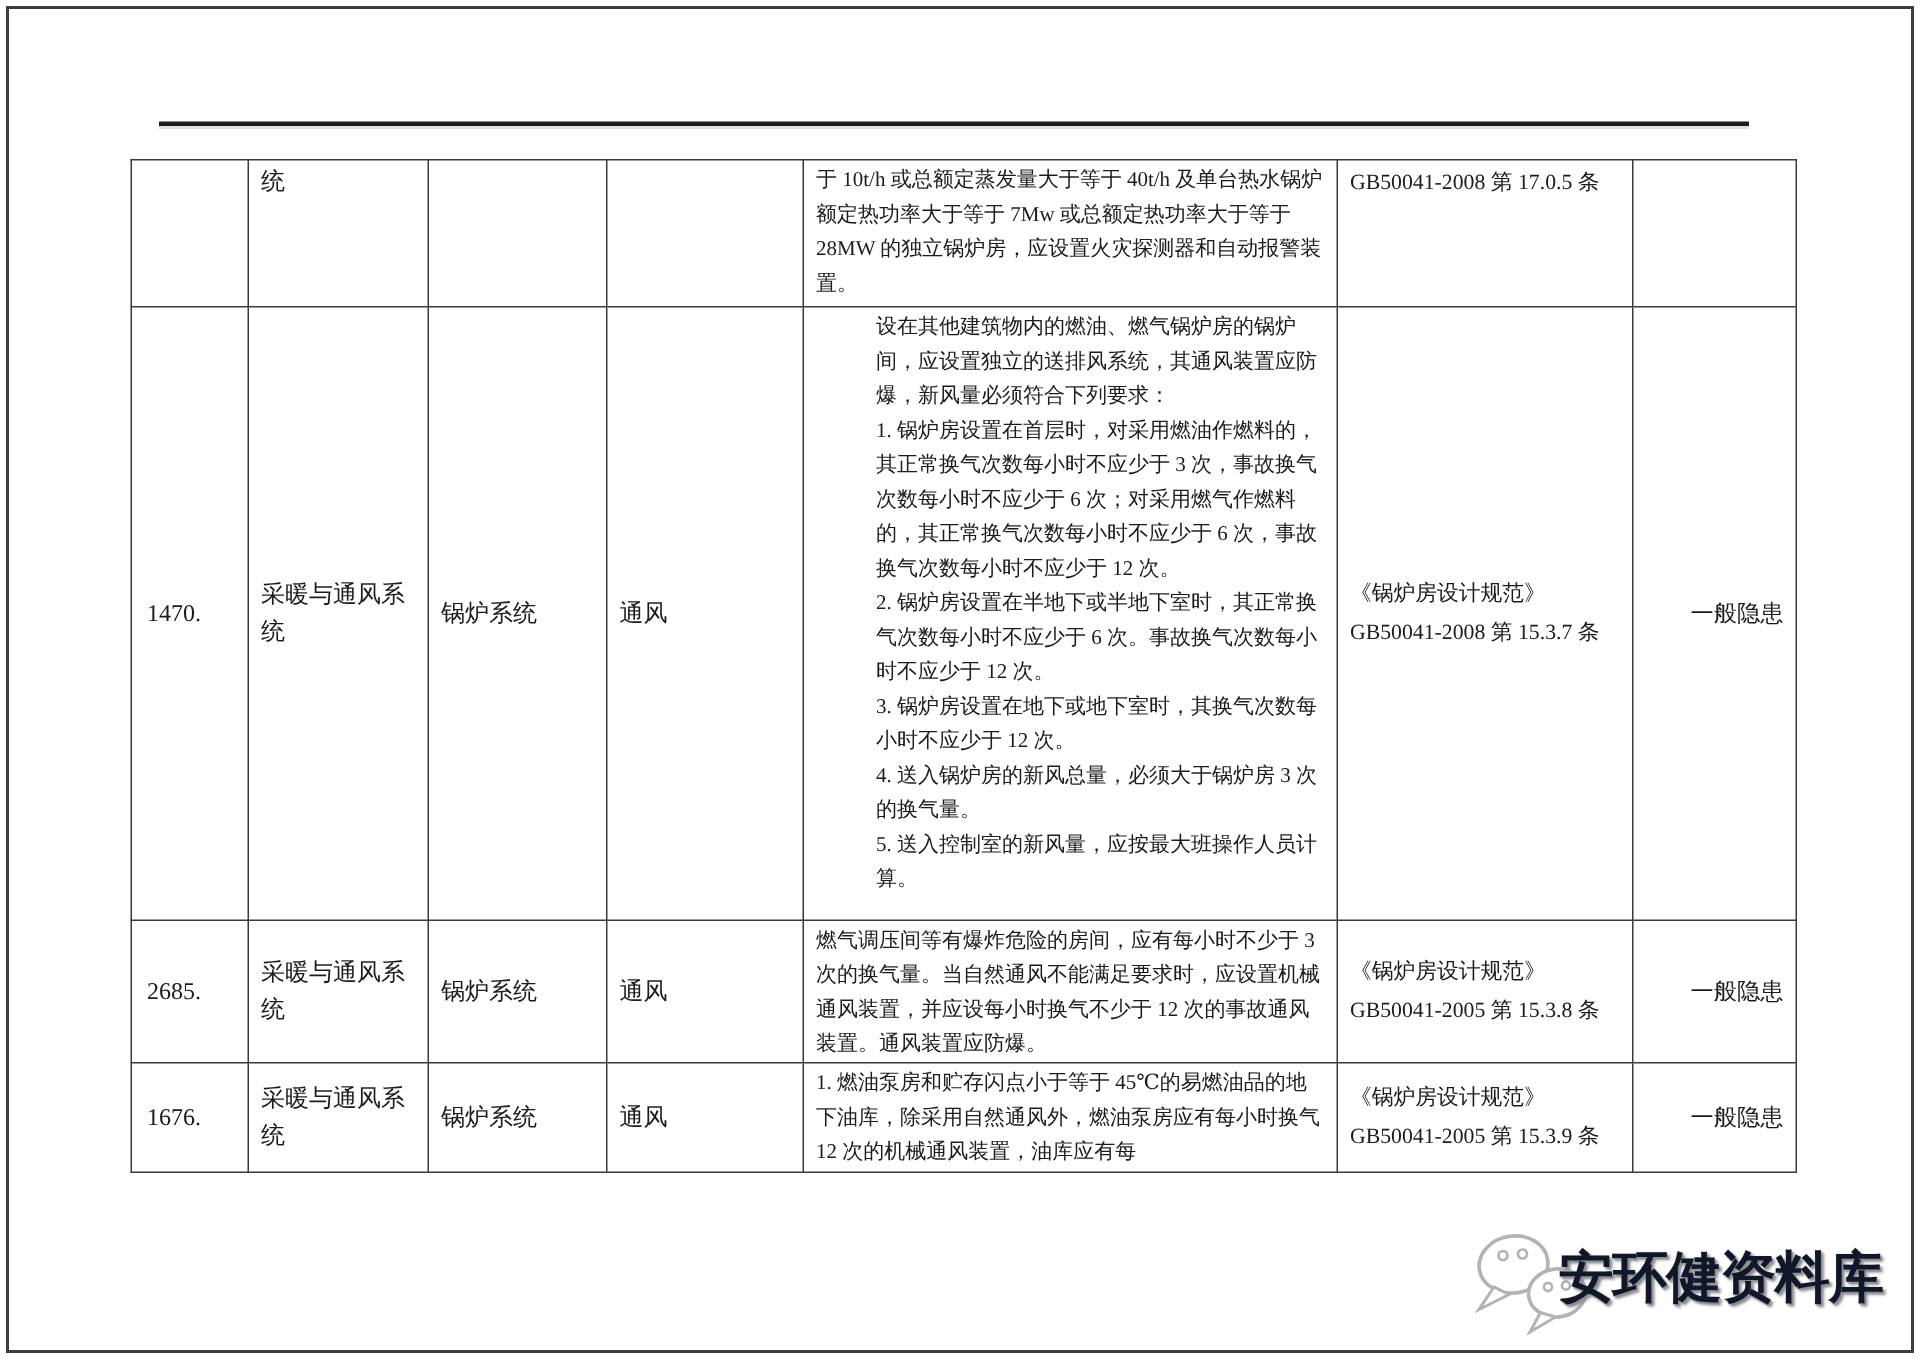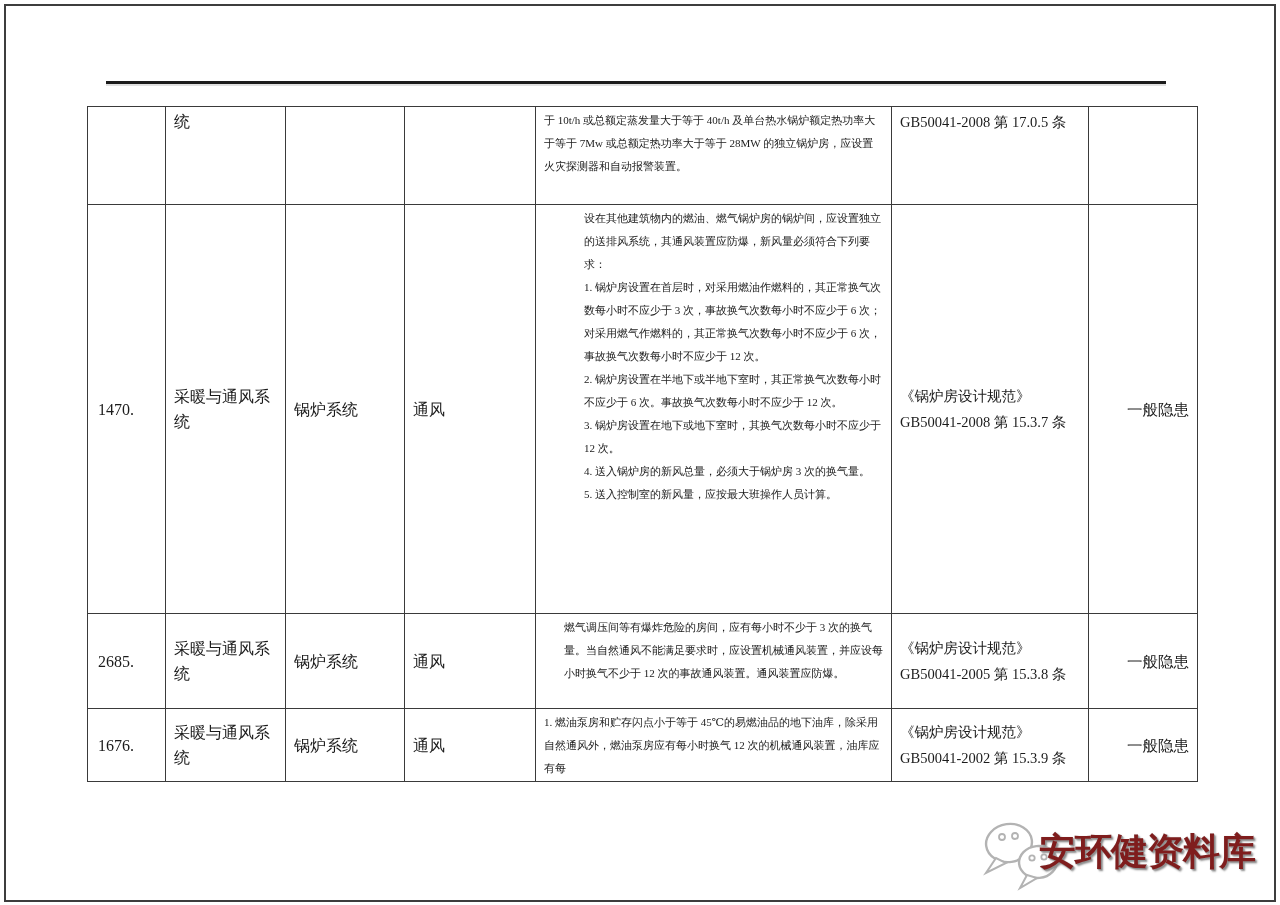--- a/index.html
+++ b/index.html
@@ -35,48 +35,48 @@
     line-height:25px;
     overflow:hidden;
   }
   .reg-table td.cell-no{padding-left:10px;}
   .reg-table td.cell-desc{
     vertical-align:top;
     padding:2px 7px 2px 8px;
   }
   .desc{
     white-space:pre-wrap;
-    font-size:11px;
+    font-size:14px;
     line-height:23px;
     overflow:hidden;
   }
   .r0 .desc{height:93px;}
   .r1 .desc{height:403px;margin-left:40px;}
-  .r2 .desc{height:90px;margin-left:20px;}
+  .r2 .desc{height:90px;}
   .r3 .desc{height:68px;}
   .reg-table td.cell-ref{padding-left:8px;padding-right:4px;}
   .ref-title,.ref-clause{
     font-size:14.5px;
     line-height:26px;
     white-space:nowrap;
   }
   .reg-table td.cell-risk{text-align:right;font-size:15.5px;}
   tr.row-cont td{vertical-align:top;}
   
   .watermark{
     position:absolute;left:975px;top:815px;width:280px;height:84px;
   }
   .wm-icon{position:absolute;left:0;top:2px;}
   .wm-text{
     position:absolute;left:64px;top:12px;
     font-family:"Liberation Sans","DejaVu Sans",sans-serif;
     font-weight:700;
     font-size:37px;
     letter-spacing:-1px;
-    color:#7f1d1d;
+    color:#0f172a;
     text-shadow:2px 2px 2px #8c8c8c, 0 0 1px #c9c9c9, 1px 1px 0 #b8b8b8;
     white-space:nowrap;
   }
 </style>
 </head>
 <body>
 
 <div class="page-border"></div>
 <div class="top-rule"></div>
 
@@ -144,21 +144,21 @@
     <tr class="r3" style="height:72px">
       <td class="cell-no">1676.</td>
       <td class="cell-sys">采暖与通风系统</td>
       <td class="cell-sub">锅炉系统</td>
       <td class="cell-cat">通风</td>
       <td class="cell-desc">
           <div class="desc">1. 燃油泵房和贮存闪点小于等于 45℃的易燃油品的地下油库，除采用自然通风外，燃油泵房应有每小时换气 12 次的机械通风装置，油库应有每</div>
         </td>
       <td class="cell-ref">
         <div class="ref-title">《锅炉房设计规范》</div>
-        <div class="ref-clause">GB50041-2002 第 15.3.9 条</div>
+        <div class="ref-clause">GB50041-2005 第 15.3.9 条</div>
       </td>
       <td class="cell-risk">一般隐患</td>
     </tr>
   </tbody>
 </table>
 
 <div class="watermark">
   <svg class="wm-icon" width="92" height="76" viewBox="0 0 92 76">
     <g fill="#ffffff" stroke="#b3b3b3" stroke-width="2.4">
       <ellipse cx="34" cy="26" rx="23" ry="19" transform="rotate(-8 34 26)"></ellipse>

